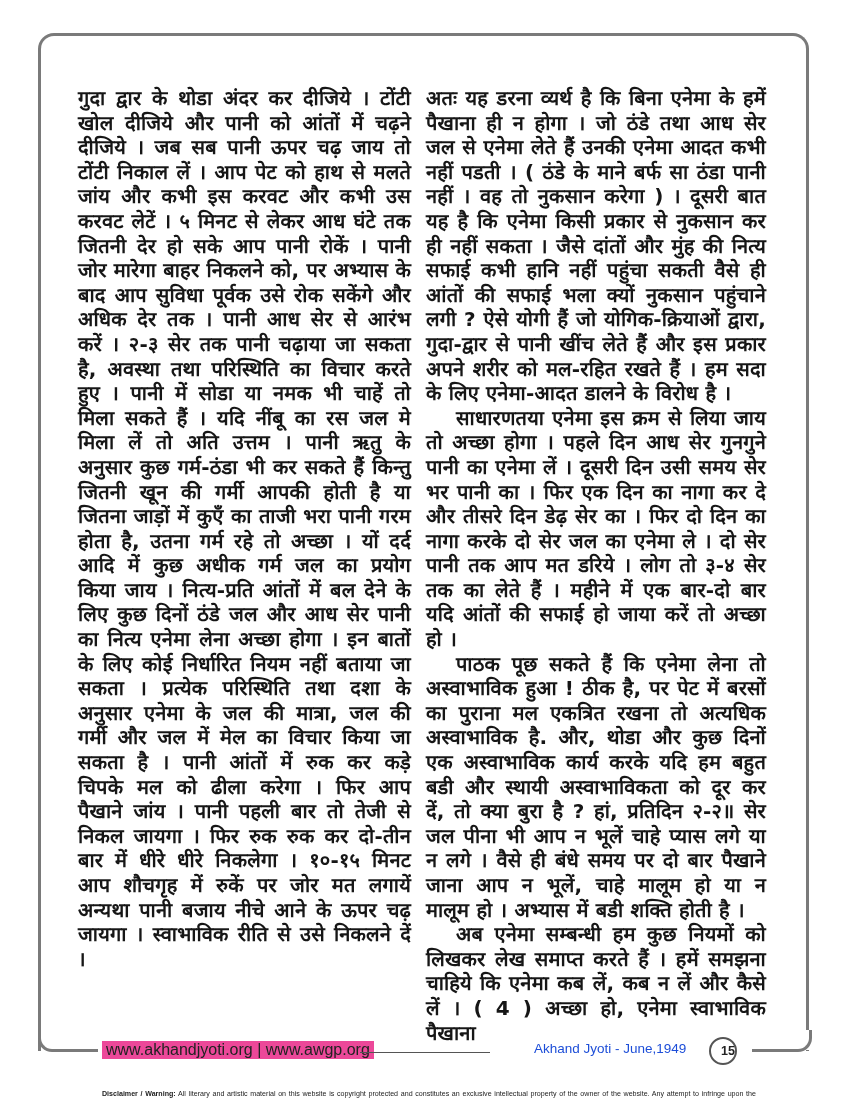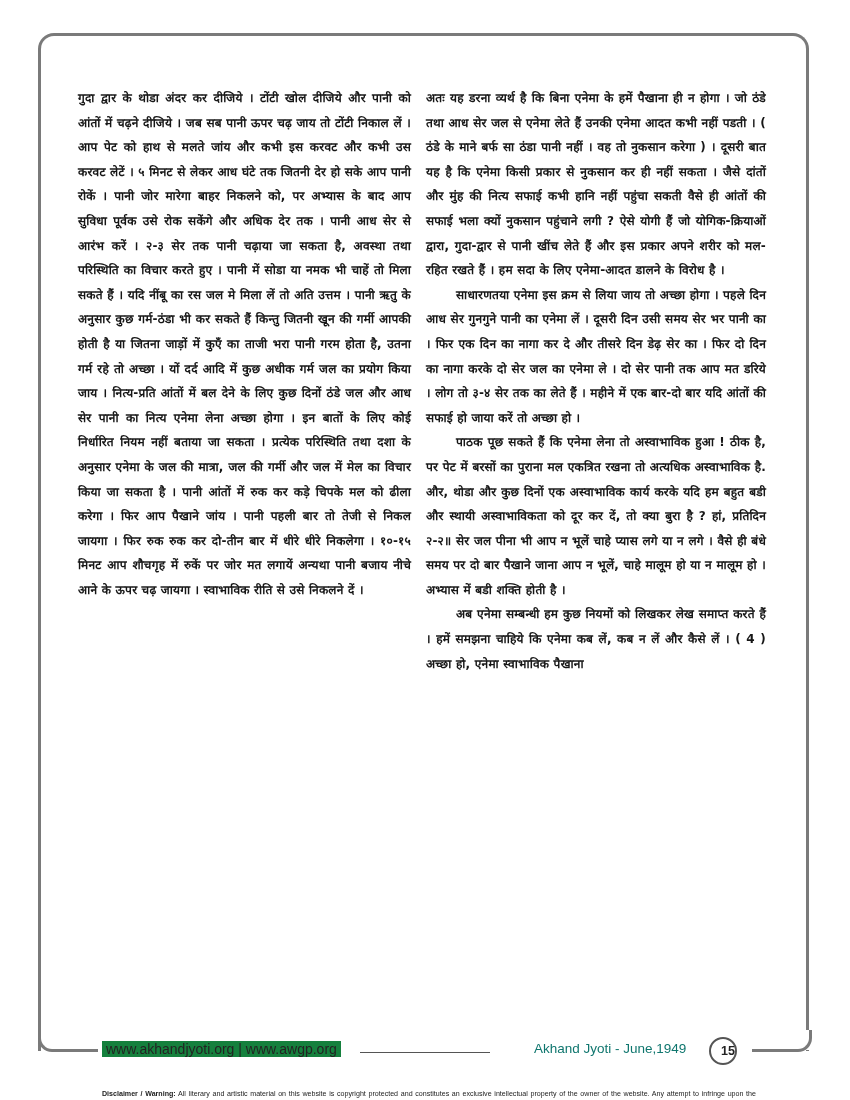--- a/index.html
+++ b/index.html
@@ -53,21 +53,21 @@
       left: 41px;
       top: 1030px;
       width: 768px;
       height: 20px;
       background: #ffffff;
     }
     .col {
       position: absolute;
       top: 86px;
       font-family: "DejaVu Sans", sans-serif;
-      font-size: 12px;
+      font-size: 20px;
       line-height: 24.6px;
       text-align: justify;
       font-weight: bold;
       color: #161616;
       letter-spacing: 0.2px;
     }
     .col-left {
       left: 78px;
       width: 333px;
     }
@@ -87,41 +87,41 @@
       left: 0;
       top: 1041px;
       width: 850px;
       height: 22px;
     }
     .footer-url {
       position: absolute;
       left: 102px;
       top: 0px;
       font-family: "Liberation Sans", sans-serif;
-      font-size: 14px;
+      font-size: 16px;
       color: #222222;
-      background: #15803d;
+      background: #ec4899;
       padding: 0 4px;
       white-space: nowrap;
     }
     .footer-line {
       position: absolute;
       left: 360px;
       top: 11px;
       width: 130px;
       height: 1px;
       background: #555555;
     }
     .footer-title {
       position: absolute;
       left: 530px;
       top: 0px;
       font-family: "Liberation Sans", sans-serif;
       font-size: 13.5px;
-      color: #0f766e;
+      color: #1d4ed8;
       background: #ffffff;
       padding: 0 4px;
       white-space: nowrap;
     }
     .page-number {
       position: absolute;
       left: 709px;
       top: -4px;
       width: 24px;
       height: 24px;

